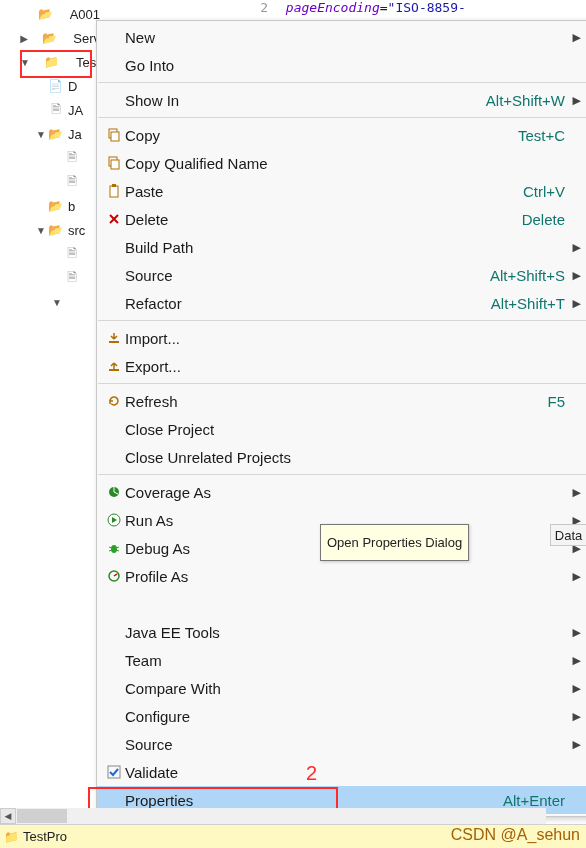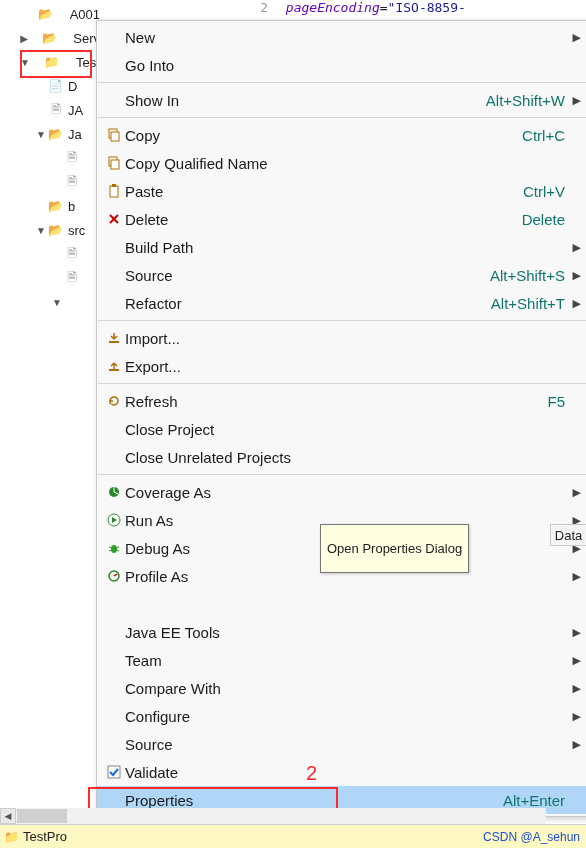--- a/index.html
+++ b/index.html
@@ -29,24 +29,24 @@
   
   .context-menu { position: absolute; left: 96px; top: 20px; width: 496px; background: #f8f8f8; border: 1px solid #c8c8c8; box-shadow: 2px 2px 6px rgba(0,0,0,0.2); padding: 2px 0; }
   .menu-item { display: flex; align-items: center; height: 28px; padding: 0 10px 0 6px; cursor: default; position: relative; }
   .menu-item.highlighted { background: #b0d6f7; }
   .menu-icon { width: 22px; height: 18px; display: inline-flex; align-items: center; justify-content: center; font-size: 12px; flex-shrink: 0; }
   .menu-label { flex: 1; font-size: 15px; color: #1a1a1a; }
   .menu-shortcut { color: #0f766e; font-size: 15px; margin-right: 2px; }
   .menu-arrow { width: 14px; text-align: right; color: #444; font-size: 11px; }
   .menu-sep { height: 1px; background: #d6d6d6; margin: 3px 1px; }
   
-  .tooltip { position: absolute; background: #ffffe1; border: 1px solid #767676; padding: 16px 6px; font-size: 13px; box-shadow: 1px 1px 3px rgba(0,0,0,0.2); z-index: 50; }
+  .tooltip { position: absolute; background: #ffffe1; border: 1px solid #767676; padding: 10px 6px; font-size: 13px; box-shadow: 1px 1px 3px rgba(0,0,0,0.2); z-index: 50; }
   
   .status-bar { position: absolute; bottom: 0; left: 0; right: 0; height: 24px; border-top: 1px solid #d0d0d0; display: flex; align-items: center; padding-left: 4px; background: #fef9c3; }
-  .watermark { position: absolute; bottom: 4px; right: 6px; color: #1d4ed8; font-size: 12px; }
+  .watermark { position: absolute; bottom: 4px; right: 6px; color: #a16207; font-size: 16px; }
   .scroller { position: absolute; bottom: 24px; left: 0; right: 40px; height: 16px; background: #f0f0f0; display: flex; align-items: center; }
   .scroller-btn { width: 16px; height: 16px; background: #e8e8e8; border: 1px solid #ccc; display:flex; align-items:center; justify-content:center; font-size:9px; color:#555;}
   .scroller-thumb { width: 50px; height: 14px; background: #d0d0d0; margin-left: 1px; }
   
   .tabbar { position: absolute; right: 0; top: 524px; width: 36px; height: 22px; border: 1px solid #c8c8c8; border-right: none; background: #f4f4f4; font-size: 13px; display:flex; align-items:center; justify-content:center; }
   
   svg { display: block; }
 </style>
 </head>
 <body>
@@ -155,21 +155,21 @@
     </div>
     <div class="menu-sep"></div>
     <div class="menu-item">
       <span class="menu-icon">
         <svg width="14" height="14" viewBox="0 0 14 14">
           <rect x="2" y="1" width="8" height="9" fill="none" stroke="#b07000" stroke-width="1"></rect>
           <rect x="4" y="4" width="8" height="9" fill="#fff" stroke="#b07000" stroke-width="1"></rect>
         </svg>
       </span>
       <span class="menu-label">Copy</span>
-      <span class="menu-shortcut">Ctrl+C</span>
+      <span class="menu-shortcut">Test+C</span>
       <span class="menu-arrow"></span>
     </div>
     <div class="menu-item">
       <span class="menu-icon">
         <svg width="14" height="14" viewBox="0 0 14 14">
           <rect x="2" y="1" width="8" height="9" fill="none" stroke="#b07000" stroke-width="1"></rect>
           <rect x="4" y="4" width="8" height="9" fill="#fff" stroke="#b07000" stroke-width="1"></rect>
         </svg>
       </span>
       <span class="menu-label">Copy Qualified Name</span>

